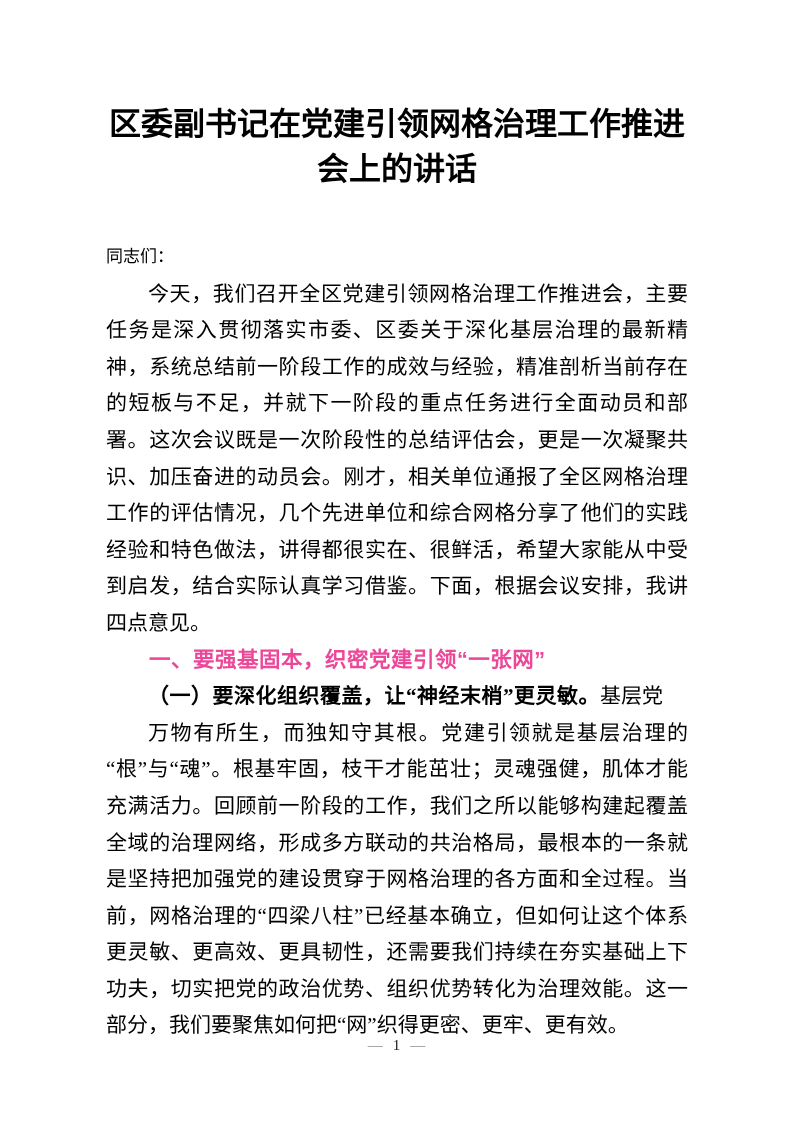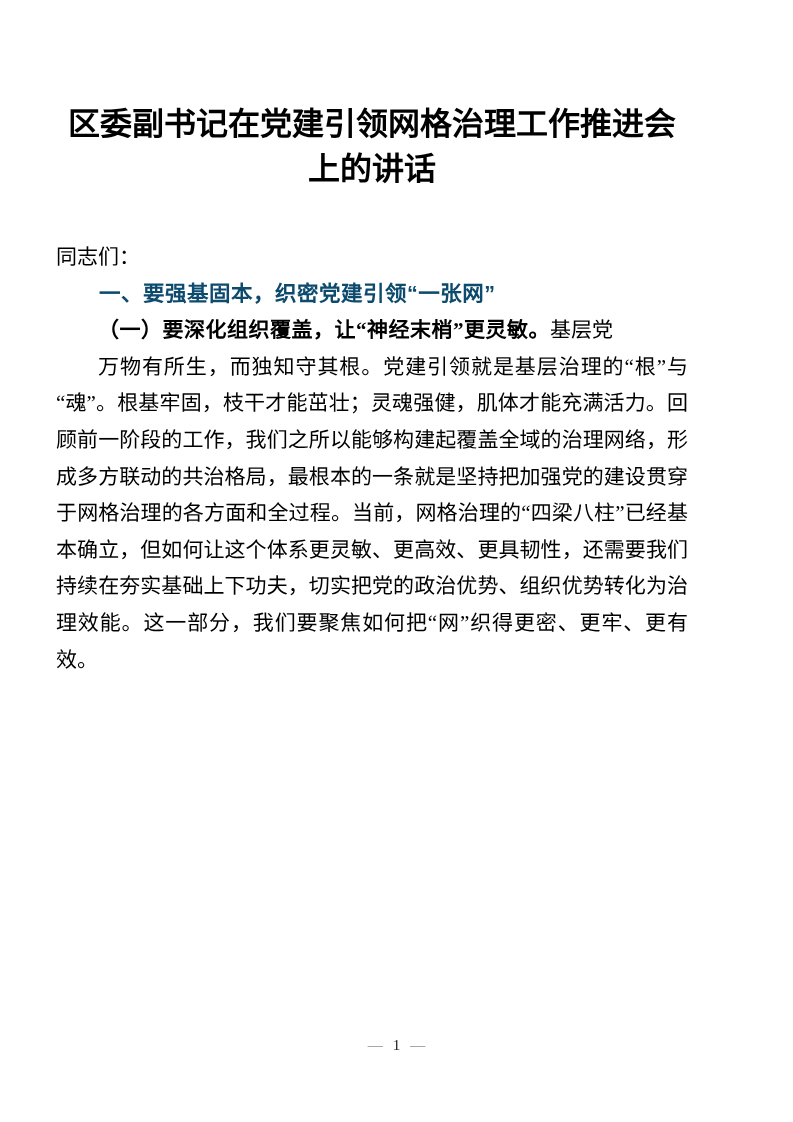--- a/index.html
+++ b/index.html
@@ -10,57 +10,57 @@
     position: relative;
     width: 793px;
     height: 1122px;
     background: #ffffff;
     overflow: hidden;
     color: #000000;
     font-family: "Liberation Serif", "DejaVu Serif", serif;
   }
 
   .content {
-    padding: 102px 105px 0 56px; 
+    padding: 102px 105px 0 106px; 
   }
 
   .doc-title {
     font-family: "Liberation Serif", "DejaVu Serif", serif;
     font-weight: 700;
     font-size: 32px;
     line-height: 45px;
     text-align: center;
     letter-spacing: 0;
     color: #000000;
     margin-bottom: 47px;
   }
 
   .salutation {
-    font-size: 21px;
+    font-size: 17px;
     line-height: 36.6px;
     text-indent: 0;
   }
 
   .para {
     font-size: 21px;
     line-height: 36.6px;
     text-align: justify;
     text-justify: inter-ideograph;
     text-indent: 2em;
     word-break: break-all;
   }
 
   .section-heading {
     font-family: "Liberation Sans", "DejaVu Sans", sans-serif;
     font-weight: 700;
     font-size: 21.5px;
     line-height: 36.6px;
     text-indent: 2em;
     letter-spacing: 0.5px;
-    color: #0c4a6e;
+    color: #ec4899;
   }
 
   .subpoint-lead {
     font-weight: 700;
     letter-spacing: 0.5px;
   }
 
   .page-footer {
     position: absolute;
     left: 0;
@@ -83,20 +83,21 @@
 </head>
 <body>
 
 <div class="page">
   <div class="content">
 
     <h1 class="doc-title">区委副书记在党建引领网格治理工作推进会上的讲话</h1>
 
     <p class="salutation">同志们：</p>
 
+    <p class="para">今天，我们召开全区党建引领网格治理工作推进会，主要任务是深入贯彻落实市委、区委关于深化基层治理的最新精神，系统总结前一阶段工作的成效与经验，精准剖析当前存在的短板与不足，并就下一阶段的重点任务进行全面动员和部署。这次会议既是一次阶段性的总结评估会，更是一次凝聚共识、加压奋进的动员会。刚才，相关单位通报了全区网格治理工作的评估情况，几个先进单位和综合网格分享了他们的实践经验和特色做法，讲得都很实在、很鲜活，希望大家能从中受到启发，结合实际认真学习借鉴。下面，根据会议安排，我讲四点意见。</p>
 
     <h2 class="section-heading">一、要强基固本，织密党建引领“一张网”</h2>
 
     <p class="para"><span class="subpoint-lead">（一）要深化组织覆盖，让“神经末梢”更灵敏。</span><span>基层党</span></p>
 
     <p class="para">万物有所生，而独知守其根。党建引领就是基层治理的“根”与“魂”。根基牢固，枝干才能茁壮；灵魂强健，肌体才能充满活力。回顾前一阶段的工作，我们之所以能够构建起覆盖全域的治理网络，形成多方联动的共治格局，最根本的一条就是坚持把加强党的建设贯穿于网格治理的各方面和全过程。当前，网格治理的“四梁八柱”已经基本确立，但如何让这个体系更灵敏、更高效、更具韧性，还需要我们持续在夯实基础上下功夫，切实把党的政治优势、组织优势转化为治理效能。这一部分，我们要聚焦如何把“网”织得更密、更牢、更有效。</p>
 
   </div>
 
   <div class="page-footer">

